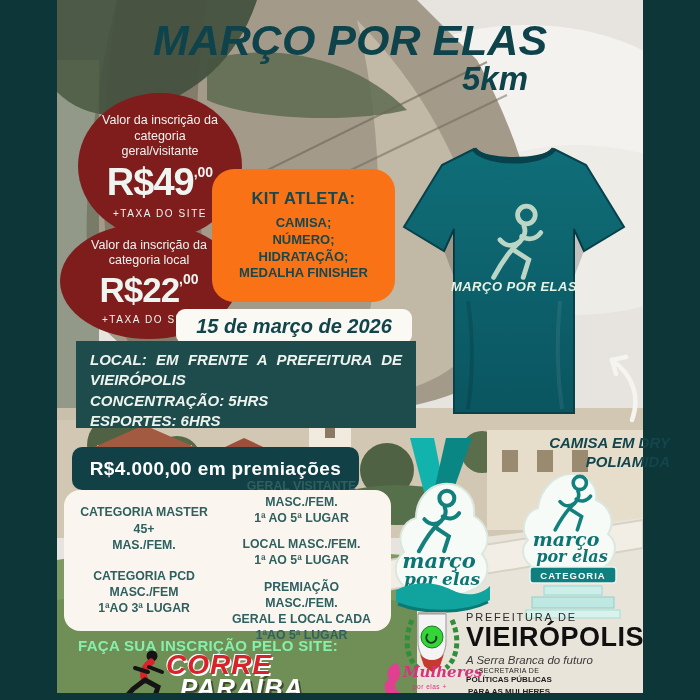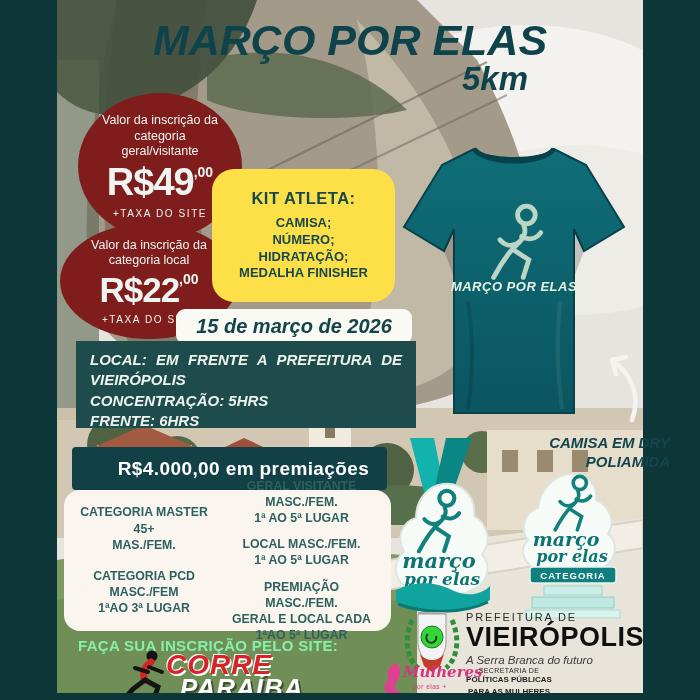--- a/index.html
+++ b/index.html
@@ -19,40 +19,40 @@
           align-items:center;justify-content:center;text-align:center;box-sizing:border-box;}
   .circle-general{left:78px;top:93px;width:164px;height:146px;padding:10px 16px;}
   .circle-local{left:60px;top:223px;width:178px;height:116px;padding:6px 20px;}
   .price-label{font-size:12.5px;line-height:1.25;}
   .price-amount{font-size:38px;font-weight:700;letter-spacing:-1px;line-height:1.05;margin-top:3px;}
   .circle-local .price-amount{font-size:35px;}
   .price-cents{font-size:14px;font-weight:700;vertical-align:18px;letter-spacing:0;}
   .price-note{font-size:10px;letter-spacing:1.6px;margin-top:5px;}
 
   
-  .kit-box{left:212px;top:169px;width:183px;height:133px;background:#fde047;border-radius:22px;
+  .kit-box{left:212px;top:169px;width:183px;height:133px;background:#f97316;border-radius:22px;
            display:flex;flex-direction:column;align-items:center;justify-content:center;
            color:#17474d;text-align:center;}
   .kit-title{font-size:16.5px;font-weight:700;letter-spacing:.5px;margin-bottom:7px;}
   .kit-item{font-size:13px;font-weight:700;line-height:1.3;}
 
   
   .date-pill{left:176px;top:309px;width:236px;height:35px;background:#fbf9f3;border-radius:9px;
              display:flex;align-items:center;justify-content:center;font-size:20px;font-weight:700;
              font-style:italic;color:#12444c;}
   .local-box{left:76px;top:341px;width:340px;height:87px;background:#1e4c4c;color:#eef3ee;
              padding:9px 14px 0;box-sizing:border-box;font-style:italic;font-weight:700;
              font-size:15px;line-height:1.35;}
   .local-line1{text-align:justify;margin:0;}
   .local-line{margin:0;}
 
   
   .awards-header{left:72px;top:447px;width:287px;height:43px;background:#11414 6;
-                 background:#114046;border-radius:4px;display:flex;align-items:center;
-                 justify-content:center;color:#fff;font-size:19px;font-weight:700;letter-spacing:.4px;padding-left:28px;}
+                 background:#114046;border-radius:10px;display:flex;align-items:center;
+                 justify-content:center;color:#fff;font-size:19px;font-weight:700;letter-spacing:.4px;}
   .categories-box{left:64px;top:490px;width:327px;height:141px;background:#faf6ef;border-radius:16px;
                   display:flex;padding:10px 6px;box-sizing:border-box;}
   .cat-col{display:flex;flex-direction:column;justify-content:center;}
   .cat-col-left{width:47%;gap:15px;}
   .cat-col-right{width:53%;gap:10px;}
   .cat-group{text-align:center;font-size:12.3px;font-weight:700;color:#2e6060;line-height:1.32;}
   .cat-line{display:block;}
 
   
   .shirt-svg{left:388px;top:130px;width:252px;height:302px;}
@@ -168,21 +168,21 @@
     <div class="kit-item">CAMISA;</div>
     <div class="kit-item">NÚMERO;</div>
     <div class="kit-item">HIDRATAÇÃO;</div>
     <div class="kit-item">MEDALHA FINISHER</div>
   </div>
 
   <div class="abs date-pill">15 de março de 2026</div>
   <div class="abs local-box">
     <p class="local-line1">LOCAL: EM FRENTE A PREFEITURA DE VIEIRÓPOLIS</p>
     <p class="local-line">CONCENTRAÇÃO: 5HRS</p>
-    <p class="local-line">FRENTE: 6HRS</p>
+    <p class="local-line">ESPORTES: 6HRS</p>
   </div>
 
   <div class="abs awards-header">R$4.000,00 em premiações</div>
   <div class="abs categories-box">
     <div class="cat-col cat-col-left">
       <div class="cat-group">
         <span class="cat-line">CATEGORIA MASTER 45+</span>
         <span class="cat-line">MAS./FEM.</span>
       </div>
       <div class="cat-group">

